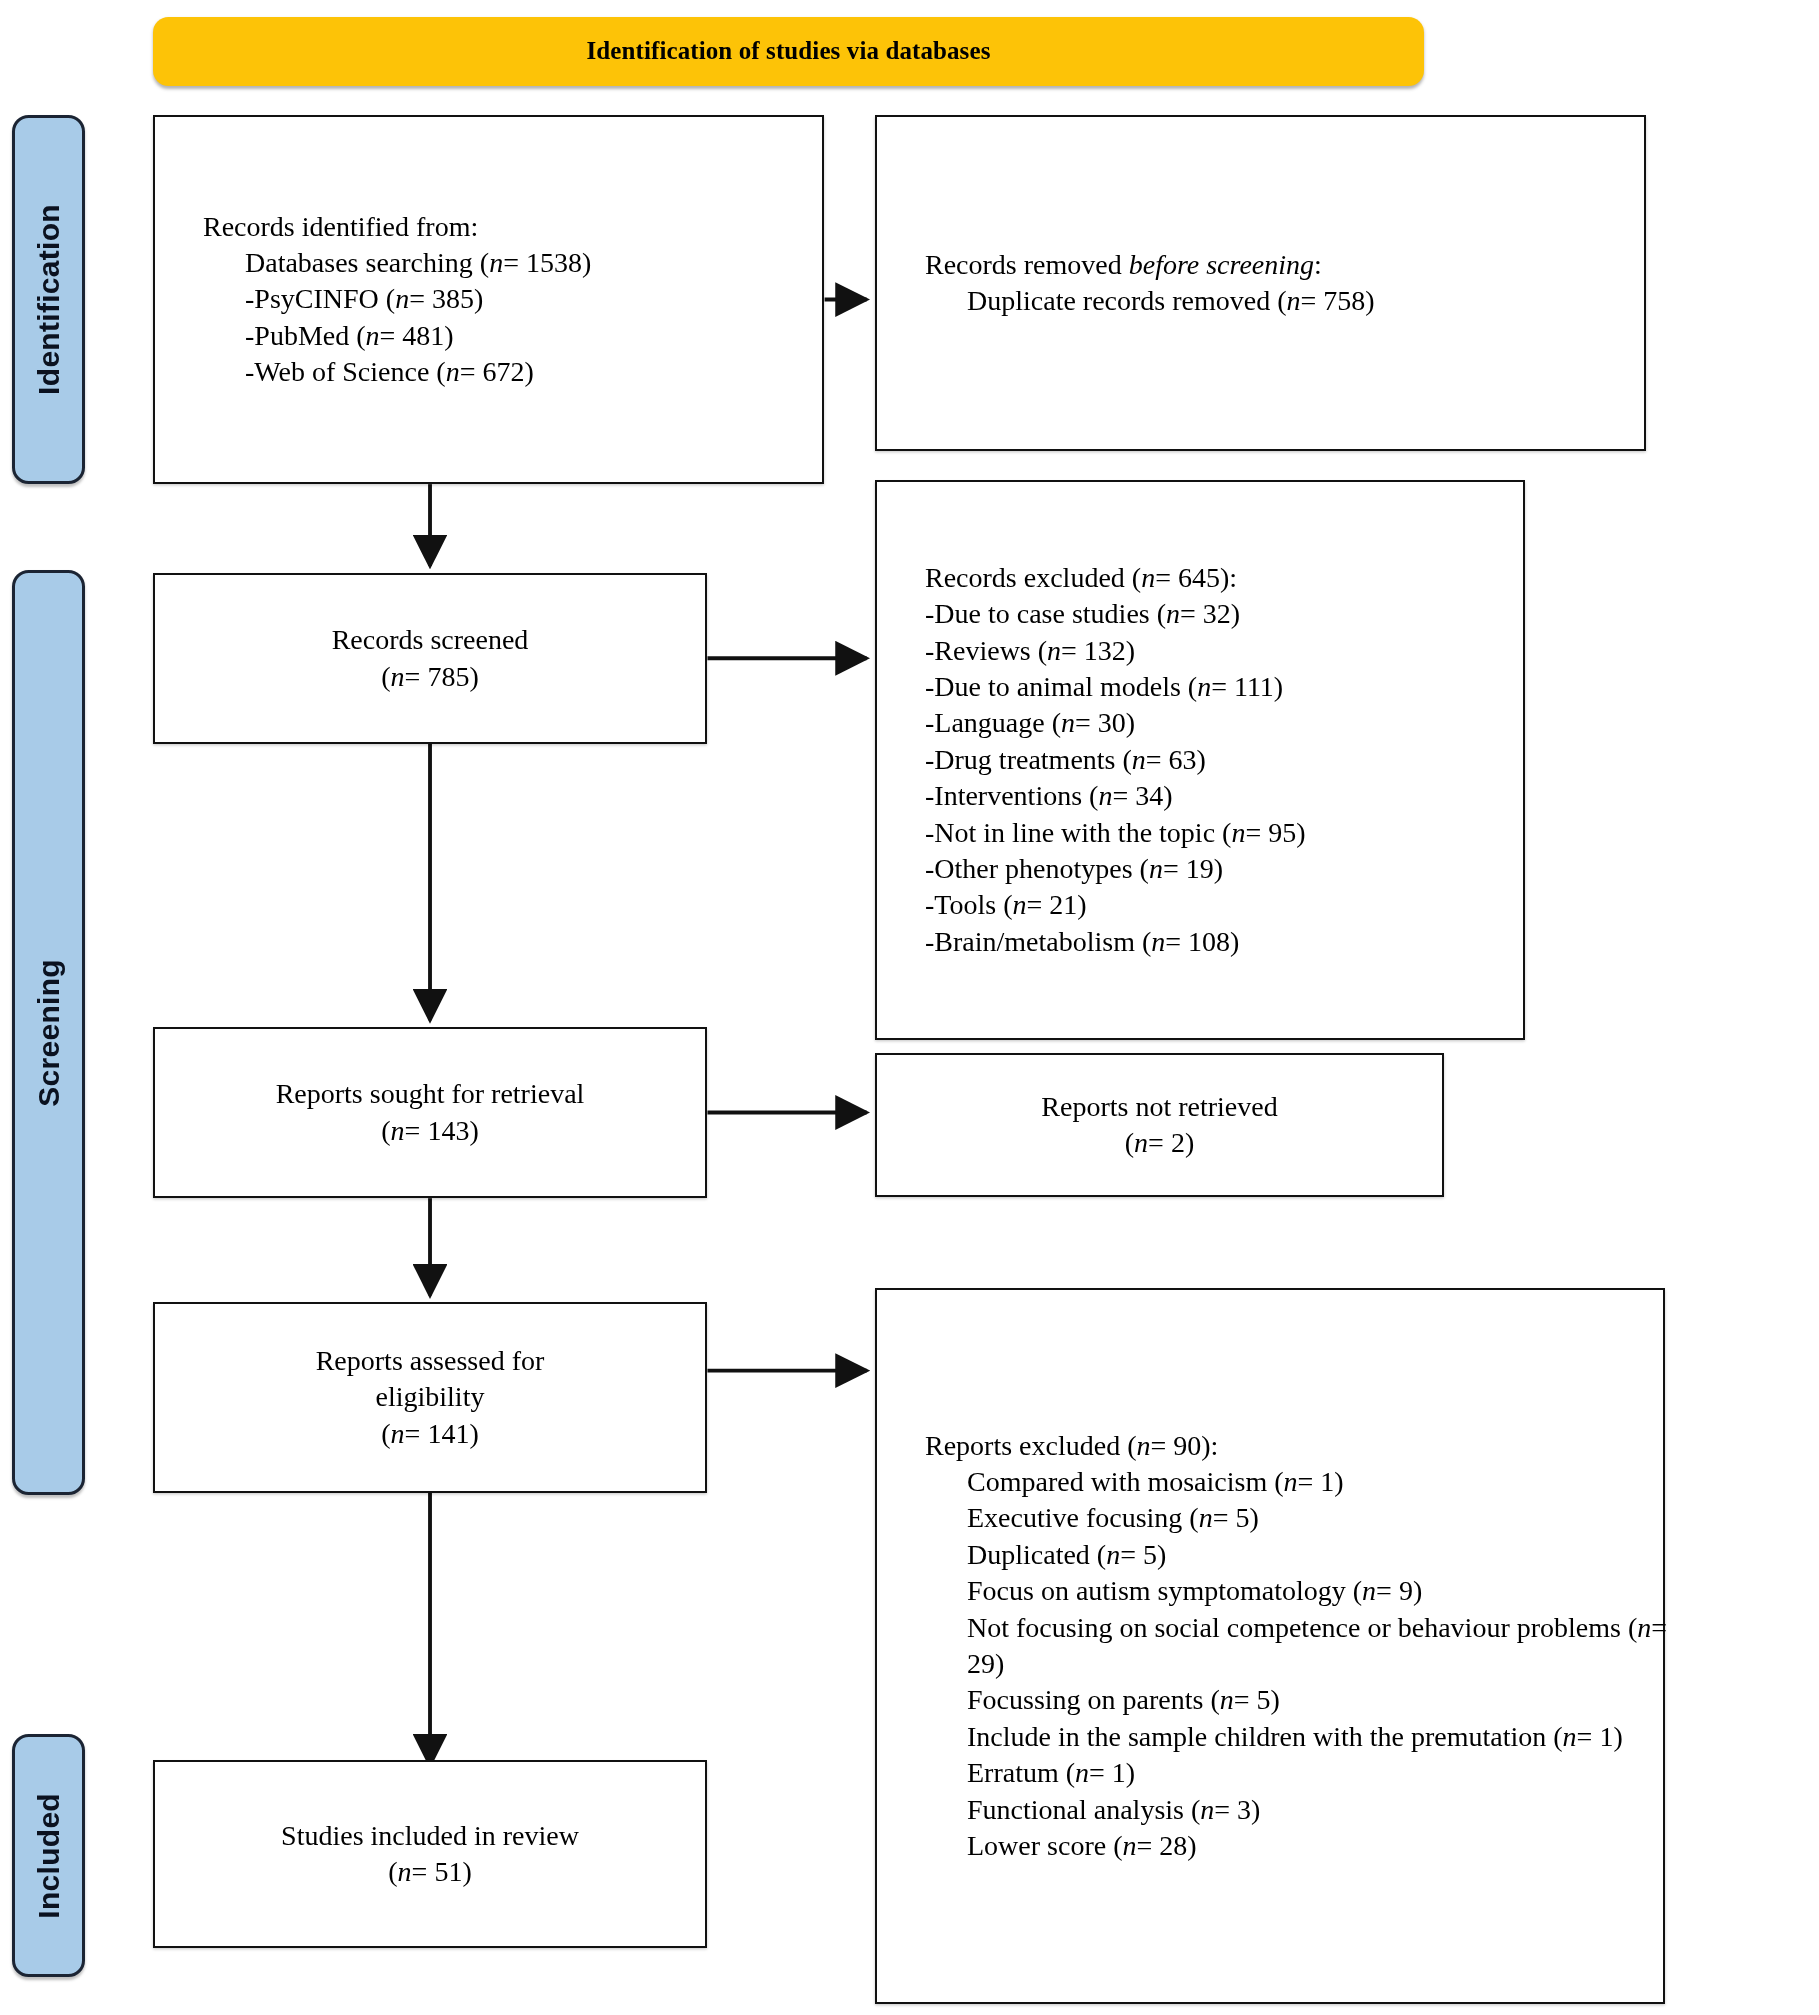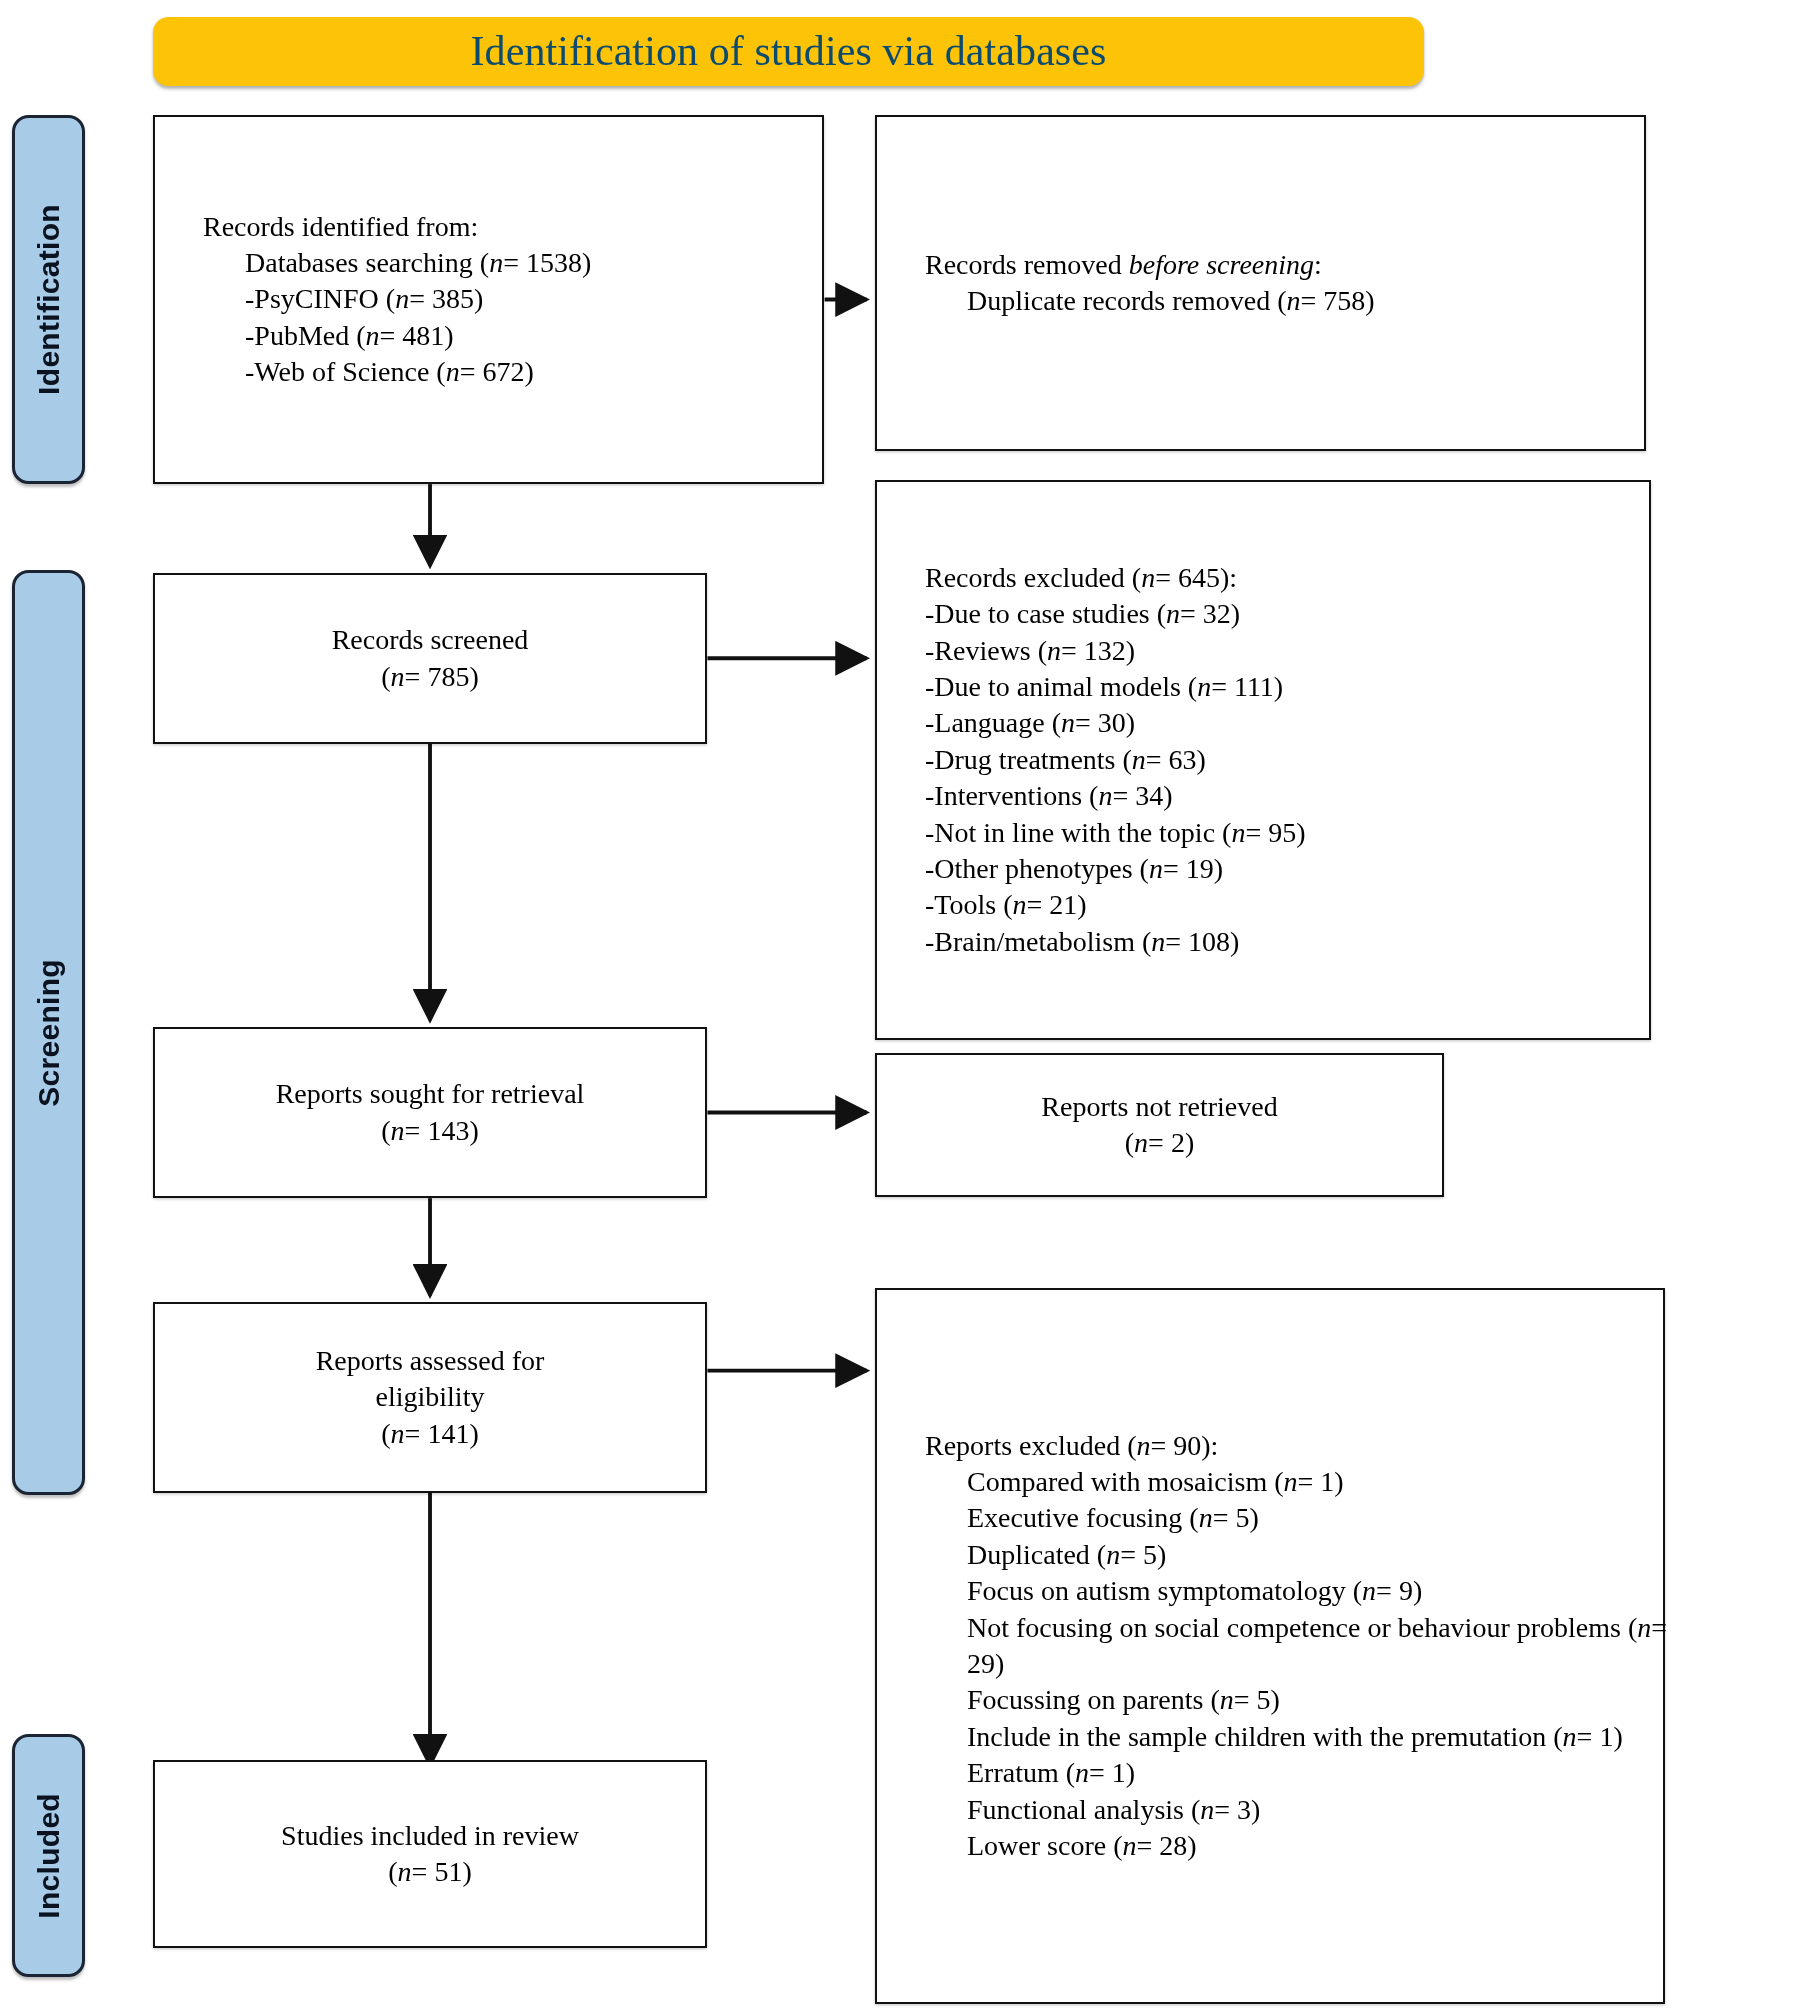--- a/index.html
+++ b/index.html
@@ -25,24 +25,24 @@
     height: 69px;
     background: #fdc307;
     border-radius: 15.5px;
     display: flex;
     align-items: center;
     justify-content: center;
     box-shadow: 0 2.8px 3.3px rgba(0,0,0,0.30);
   }
   #header-banner .title {
     font-family: "Liberation Serif", "DejaVu Serif", serif;
-    font-weight: normal;
-    font-size: 42px;
+    font-weight: bold;
+    font-size: 25px;
     letter-spacing: 0.1px;
-    color: #0c4a6e;
+    color: #000000;
     white-space: nowrap;
   }
 
   
   .stage-pill {
     position: absolute;
     left: 12px;
     width: 73px;
     background: #a8cbe8;
     border: 3.3px solid #1b2433;
@@ -90,21 +90,21 @@
   }
   .line.wrap { white-space: normal; }
   .indent-1 { padding-left: 42px; }
   .pad-l    { padding-left: 24px; padding-right: 13.3px; }
   em.n { font-style: italic; }
   em.phrase { font-style: italic; }
 
   
   #box-identified    { left: 153px;  top: 115px;  width: 671px; height: 369px; }
   #box-removed       { left: 875px; top: 115px;  width: 771px; height: 336px; }
-  #box-excluded      { left: 875px; top: 480px;  width: 776px; height: 560px; }
+  #box-excluded      { left: 875px; top: 480px;  width: 650px; height: 560px; }
   #box-screened      { left: 153px;  top: 573px; width: 554px; height: 171px; }
   #box-sought        { left: 153px;  top: 1027px; width: 554px; height: 171px; }
   #box-notretrieved  { left: 875px; top: 1053px; width: 569px; height: 144px; }
   #box-assessed      { left: 153px;  top: 1302px; width: 554px; height: 191px; }
   #box-repexcluded   { left: 875px; top: 1288px; width: 790px; height: 716px; }
   #box-included      { left: 153px;  top: 1760px; width: 554px; height: 188px; }
 
   
   #connectors {
     position: absolute;

